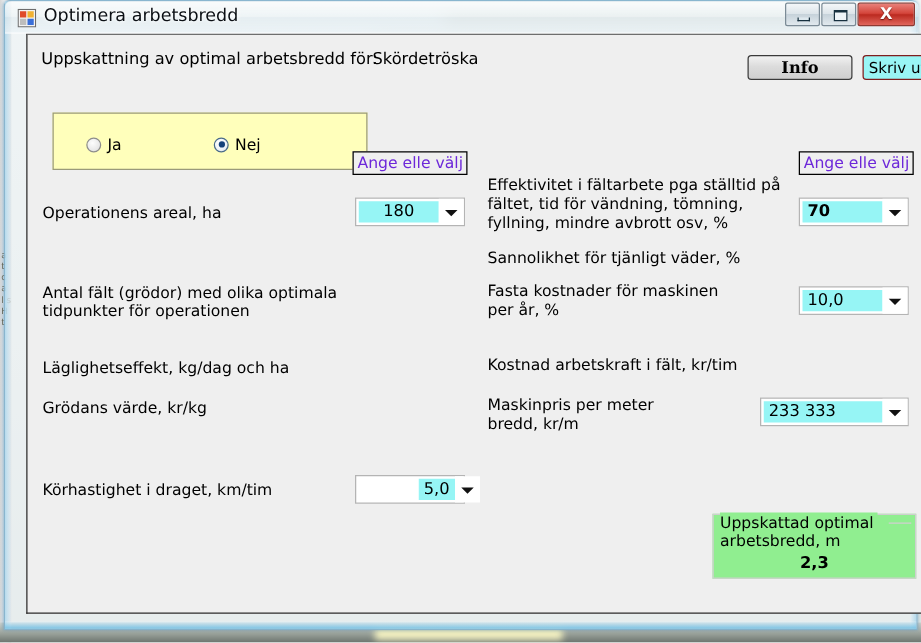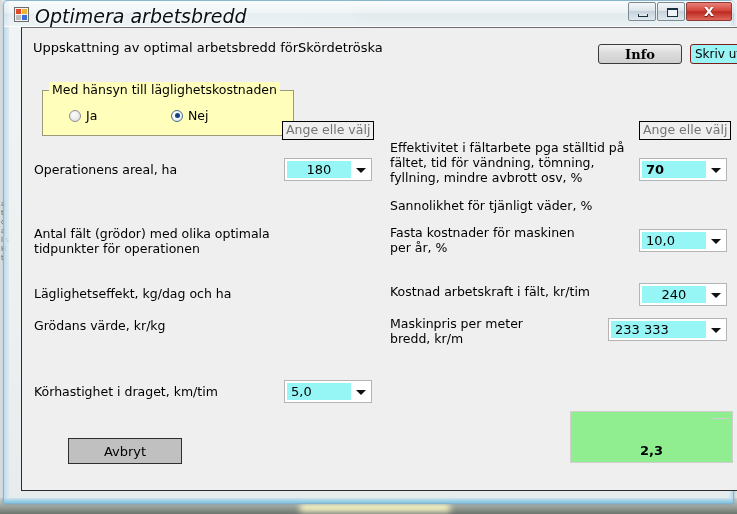--- a/index.html
+++ b/index.html
@@ -107,26 +107,25 @@
   }
   #title-icon {
     position: absolute;
     left: 10px; top: 6px;
     width: 15px; height: 15px;
   }
   #title-text {
     position: absolute;
     left: 31px;
     top: 4px;
-    font-size: 19px;
+    font-size: 14px;
     color: #0b0f14;
     font-family: "DejaVu Sans", "Liberation Sans", sans-serif;
     white-space: nowrap;
     text-shadow: 0 0 3px #ffffff, 0 0 5px #ffffff;
-    font-style: italic;
   }
   #win-buttons {
     position: absolute;
     right: 3px;
     top: 1px;
     display: flex;
     gap: 1px;
   }
   .winbtn {
     width: 28px;
@@ -306,21 +305,21 @@
     background: radial-gradient(circle at 40% 35%, #ffffff 0%, #eef3f7 60%, #cfd9e2 100%);
   }
 
   
   .col-header {
     position: absolute;
     box-sizing: border-box;
     border: 1px solid #000000;
     background: #efefef;
     font-size: 12.5px;
-    color: #737373;
+    color: #6d28d9;
     padding: 0px 3px 1px 3px;
     white-space: nowrap;
     line-height: 16px;
   }
 
   
   .combo {
     position: absolute;
     box-sizing: border-box;
     height: 23px;
@@ -465,21 +464,20 @@
 
     <div id="client">
 
       <div id="heading">Uppskattning av optimal arbetsbredd för:</div>
       <div id="heading-value">Skördetröska</div>
 
       <div id="info-button">Info</div>
       <div id="print-button">Skriv ut</div>
 
       <div id="laglighet-group">
-        <div id="laglighet-legend">Med hänsyn till läglighetskostnaden</div>
         <label class="radio-row" style="left:26px;">
           <span class="radio-dot"></span>
           <span>Ja</span>
         </label>
         <label class="radio-row" style="left:128px;">
           <span class="radio-dot checked"></span>
           <span>Nej</span>
         </label>
       </div>
 
@@ -494,21 +492,21 @@
 
       <div class="lbl" style="left:12px; top:198px;">Antal fält (grödor) med olika optimala
    tidpunkter för operationen</div>
 
       <div class="lbl" style="left:12px; top:258px;">Läglighetseffekt, kg/dag och ha</div>
 
       <div class="lbl" style="left:12px; top:290px;">Grödans värde,  kr/kg</div>
 
 
       <div class="lbl" style="left:12px; top:356px;">Körhastighet i draget, km/tim</div>
-      <div class="combo left" style="left:262px; top:352px; width:88px;">
+      <div class="combo left" style="left:262px; top:352px; width:88px;padding-left:48px;">
         <span class="combo-value">5,0</span>
         <span class="combo-arrow"></span>
       </div>
 
       <div class="lbl" style="left:368px; top:112px;">Effektivitet i fältarbete pga ställtid på
     fältet, tid för vändning, tömning,
     fyllning, mindre avbrott osv, %</div>
       <div class="combo left" style="left:617px; top:130px; width:88px;font-weight:bold;">
         <span class="combo-value">70</span>
         <span class="combo-arrow"></span>
@@ -517,34 +515,33 @@
       <div class="lbl" style="left:368px; top:170px;">Sannolikhet för tjänligt väder,  %</div>
 
       <div class="lbl" style="left:368px; top:197px;">Fasta kostnader för maskinen
      per år, %</div>
       <div class="combo left" style="left:617px; top:201px; width:88px;">
         <span class="combo-value">10,0</span>
         <span class="combo-arrow"></span>
       </div>
 
       <div class="lbl" style="left:368px; top:256px;">Kostnad arbetskraft i fält, kr/tim</div>
-      <div class="combo center" style="left:617px; top:255px; width:88px;">
-        <span class="combo-value">240</span>
-        <span class="combo-arrow"></span>
-      </div>
 
       <div class="lbl" style="left:368px; top:288px;">Maskinpris per meter
      bredd, kr/m</div>
       <div class="combo left" style="left:586px; top:290px; width:119px;">
         <span class="combo-value">233 333</span>
         <span class="combo-arrow"></span>
       </div>
 
-      <div id="cancel-button">Avbryt</div>
 
       <div id="result-group">
+        <div id="result-legend">
+          <span id="result-legend-line1">Uppskattad optimal</span><br>
+          <span>arbetsbredd, m</span>
+        </div>
         <div class="legend-rule"></div>
         <div id="result-value">2,3</div>
       </div>
 
     </div>
   </div>
 </div>
 
 </body></html>

